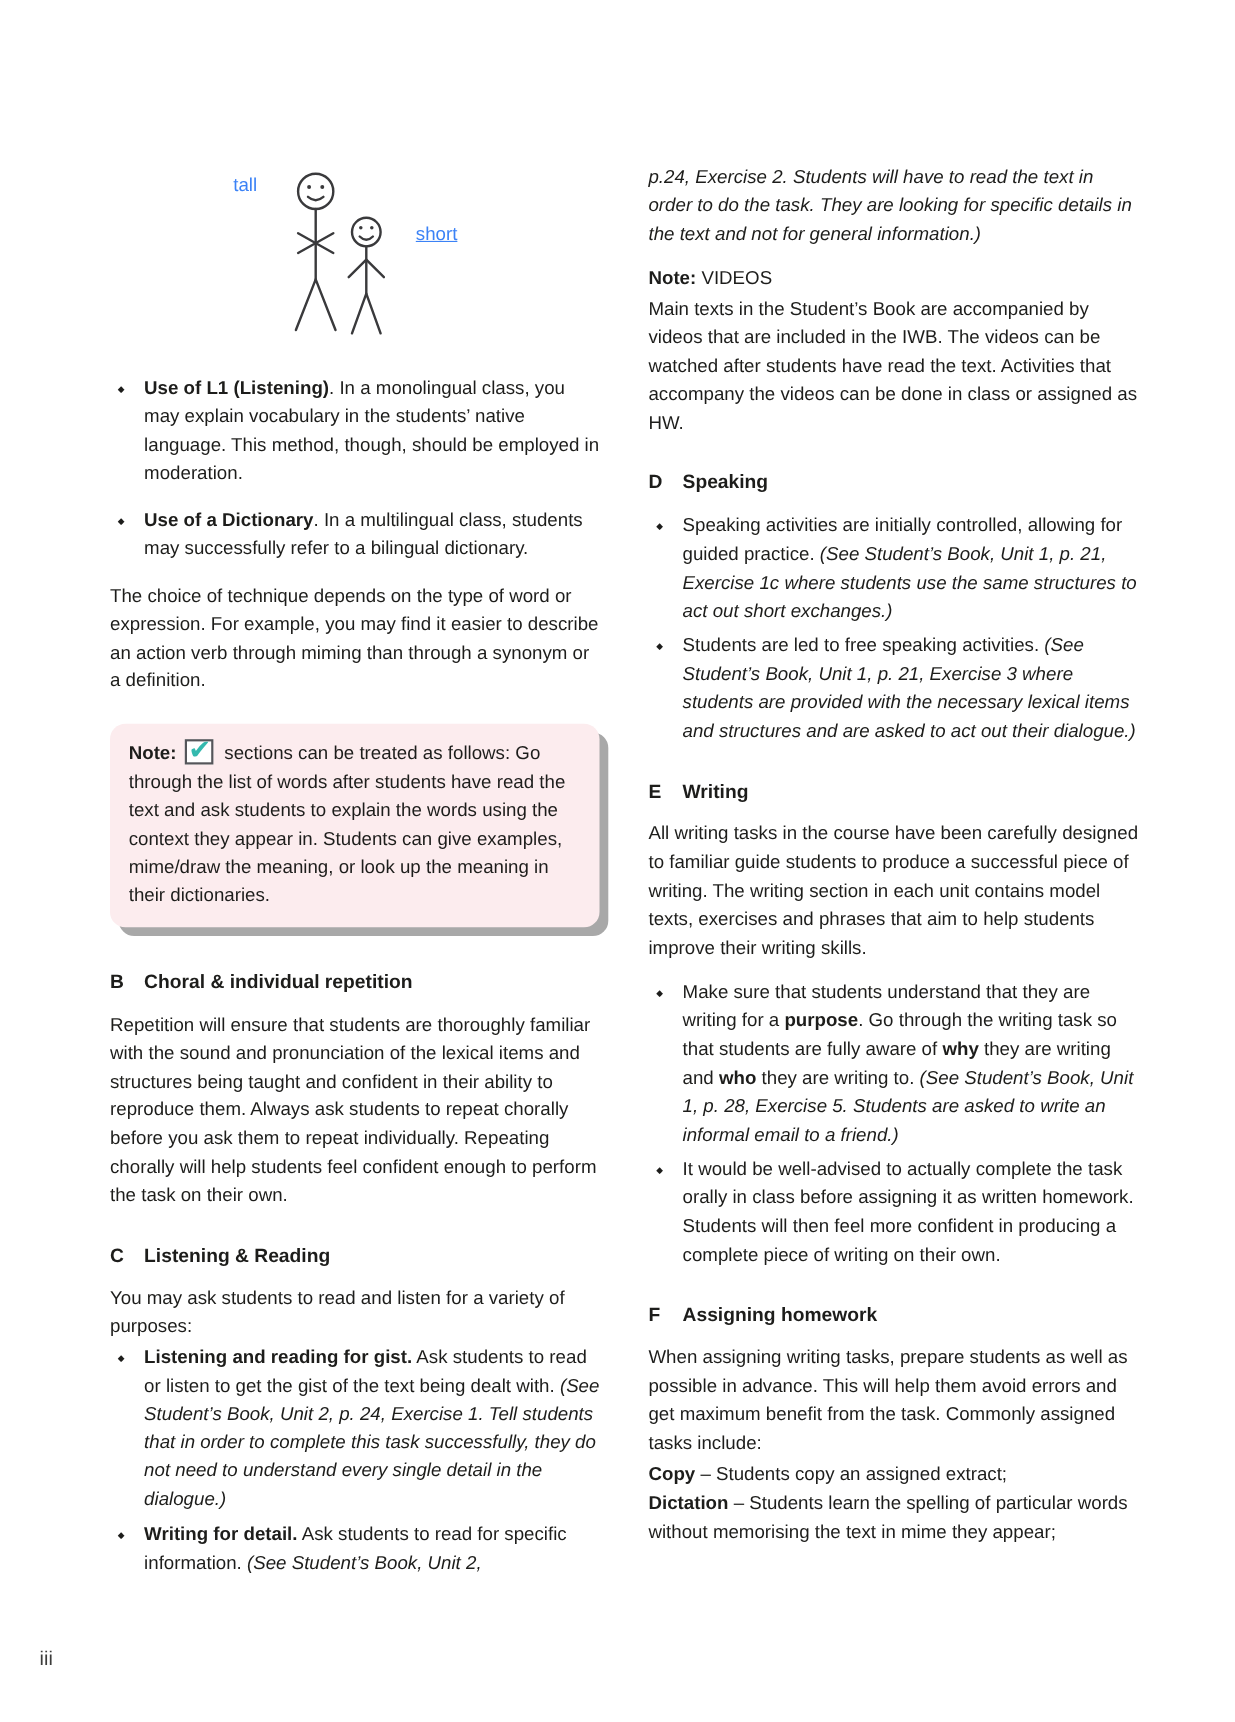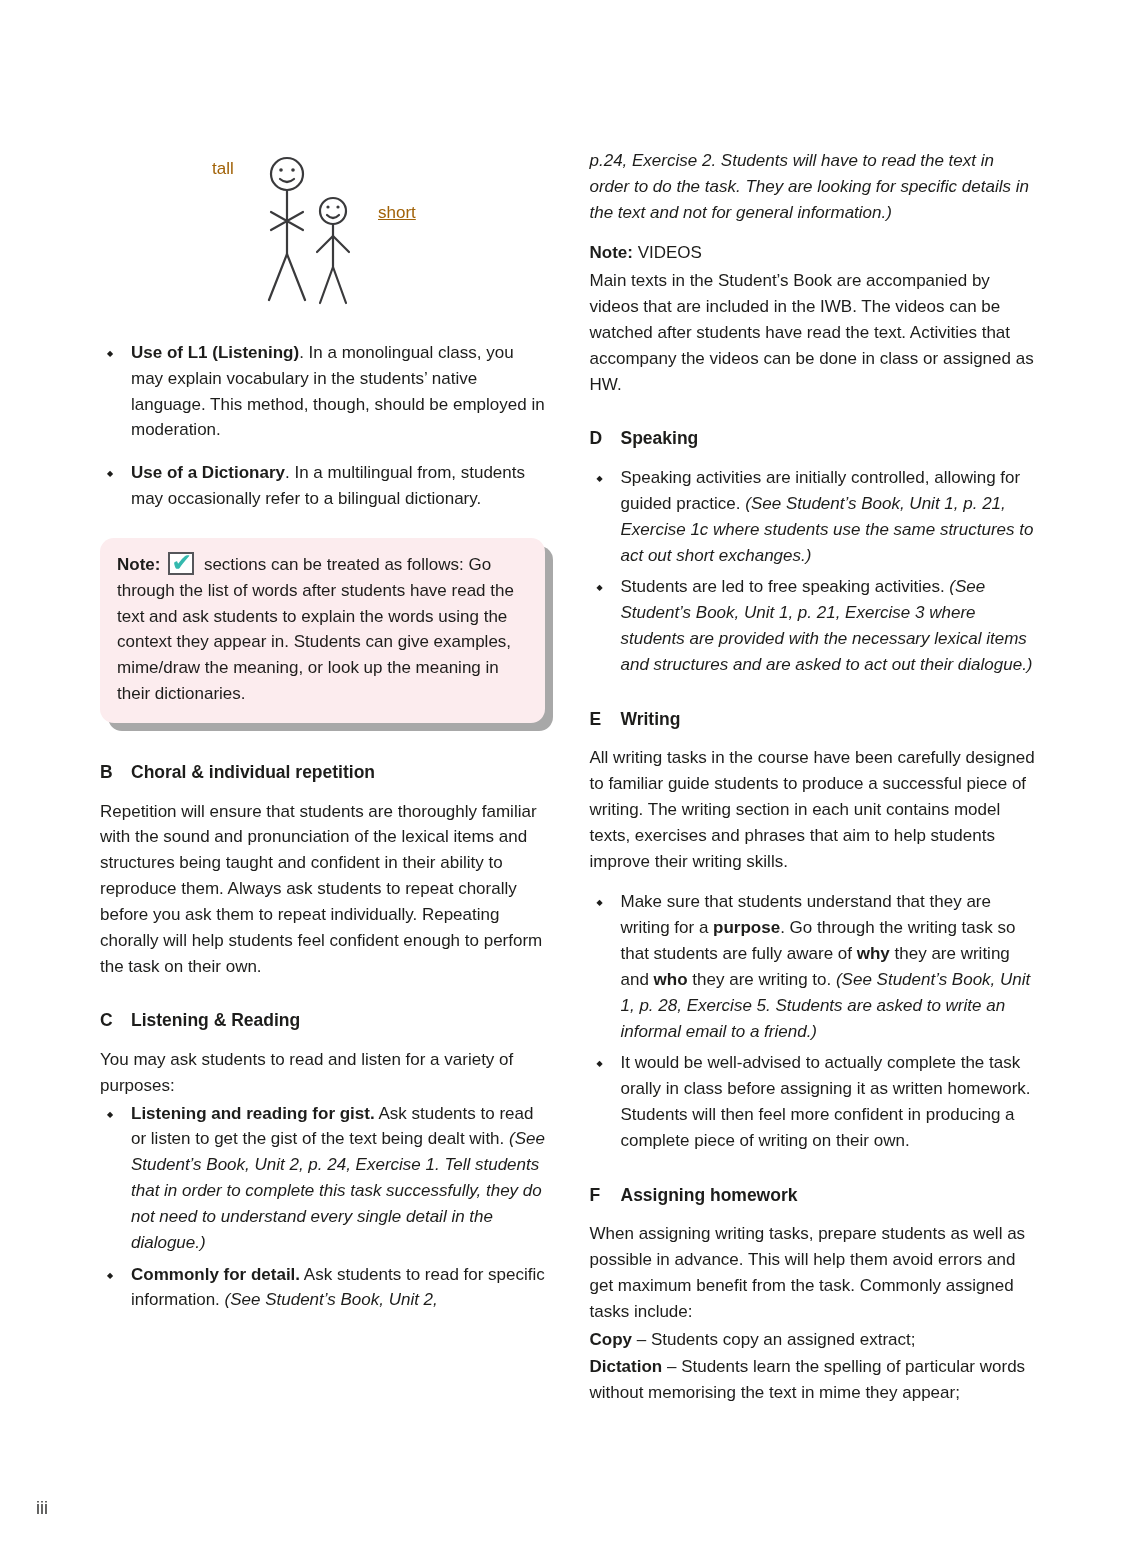--- a/index.html
+++ b/index.html
@@ -43,21 +43,21 @@
     display:inline-block; width:26px; height:23px;
     border:2px solid #55565a; background:#ffffff;
     position:relative; vertical-align:-5px; margin:0 5px 0 3px;
   }
   .inline-icon::before {
     content:"✔"; position:absolute; left:1px; top:-11px;
     font-size:25px; font-weight:bold; color:#34b9ae;
   }
 
   .figure { position:relative; height:180px; margin-bottom:12px; }
-  .fig-label { position:absolute; font-size:17px; color:#a16207; }
+  .fig-label { position:absolute; font-size:17px; color:#3b82f6; }
   .lbl-tall { left:112px; top:8px; }
   .lbl-short { left:278px; top:52px;text-decoration:underline; }
   .figure svg { position:absolute; left:0; top:0; }
   .figure path, .figure line, .figure circle.outline {
     stroke:#3a3a3c; stroke-width:2.2; fill:none; stroke-linecap:round;
   }
   .figure circle.dot { fill:#3a3a3c; stroke:none; }
 
   .page-num {
     position:absolute; left:36px; bottom:46px;
@@ -87,34 +87,35 @@
         <circle class="dot" cx="228" cy="59" r="1.6"></circle>
         <circle class="dot" cx="238" cy="59" r="1.6"></circle>
         <path d="M227 67 Q233 73 239 67"></path>
         <line x1="233" y1="76" x2="233" y2="119"></line>
         <path d="M233 88 L217 104 M233 88 L249 104"></path>
         <path d="M233 119 L220 155 M233 119 L246 155"></path>
       </svg>
     </div>
     <div>
         <div class="bullet spaced"><span class="marker"></span><span><span class="b">Use of L1 (Listening)</span><span>. In a monolingual class, you may explain vocabulary in the students’ native language. This method, though, should be employed in moderation.</span></span></div>
-        <div class="bullet spaced"><span class="marker"></span><span><span class="b">Use of a Dictionary</span><span>. In a multilingual from, students may occasionally refer to a bilingual dictionary.</span></span></div>
+        <div class="bullet spaced"><span class="marker"></span><span><span class="b">Use of a Dictionary</span><span>. In a multilingual class, students may successfully refer to a bilingual dictionary.</span></span></div>
+        <p class="para"><span>The choice of technique depends on the type of word or expression. For example, you may find it easier to describe an action verb through miming than through a synonym or a definition.</span></p>
         <div class="notebox"><span class="b">Note: </span><span class="inline-icon"></span><span> sections can be treated as follows: Go through the list of words after students have read the text and ask students to explain the words using the context they appear in. Students can give examples, mime/draw the meaning, or look up the meaning in their dictionaries.</span></div>
         <h3 class="heading">
           <span class="h-letter">B</span>
           <span class="h-text">Choral &amp; individual repetition</span>
         </h3>
         <p class="para"><span>Repetition will ensure that students are thoroughly familiar with the sound and pronunciation of the lexical items and structures being taught and confident in their ability to reproduce them. Always ask students to repeat chorally before you ask them to repeat individually. Repeating chorally will help students feel confident enough to perform the task on their own.</span></p>
         <h3 class="heading">
           <span class="h-letter">C</span>
           <span class="h-text">Listening &amp; Reading</span>
         </h3>
         <p class="para tight"><span>You may ask students to read and listen for a variety of purposes:</span></p>
         <div class="bullet"><span class="marker"></span><span><span class="b">Listening and reading for gist.</span><span> Ask students to read or listen to get the gist of the text being dealt with. </span><span class="i">(See Student’s Book, Unit 2, p. 24, Exercise 1. Tell students that in order to complete this task successfully, they do not need to understand every single detail in the dialogue.)</span></span></div>
-        <div class="bullet"><span class="marker"></span><span><span class="b">Commonly for detail.</span><span> Ask students to read for specific information. </span><span class="i">(See Student’s Book, Unit 2,</span></span></div>
+        <div class="bullet"><span class="marker"></span><span><span class="b">Writing for detail.</span><span> Ask students to read for specific information. </span><span class="i">(See Student’s Book, Unit 2,</span></span></div>
       </div>
   </div>
 
   <div class="col">
     <div>
         <p class="para"><span class="i">p.24, Exercise 2. Students will have to read the text in order to do the task. They are looking for specific details in the text and not for general information.)</span></p>
         <p class="para tight"><span class="b">Note:</span><span> VIDEOS</span></p>
         <p class="para"><span>Main texts in the Student’s Book are accompanied by videos that are included in the IWB. The videos can be watched after students have read the text. Activities that accompany the videos can be done in class or assigned as HW.</span></p>
         <h3 class="heading">
           <span class="h-letter">D</span>

